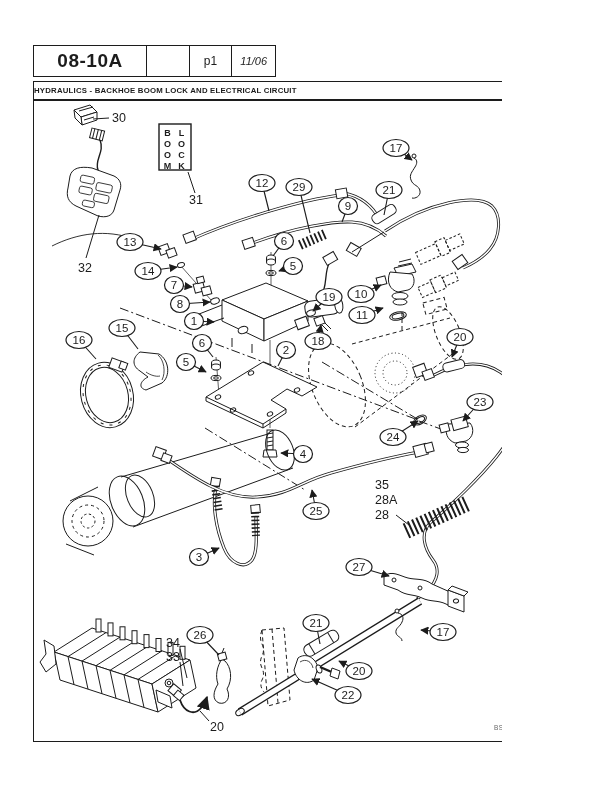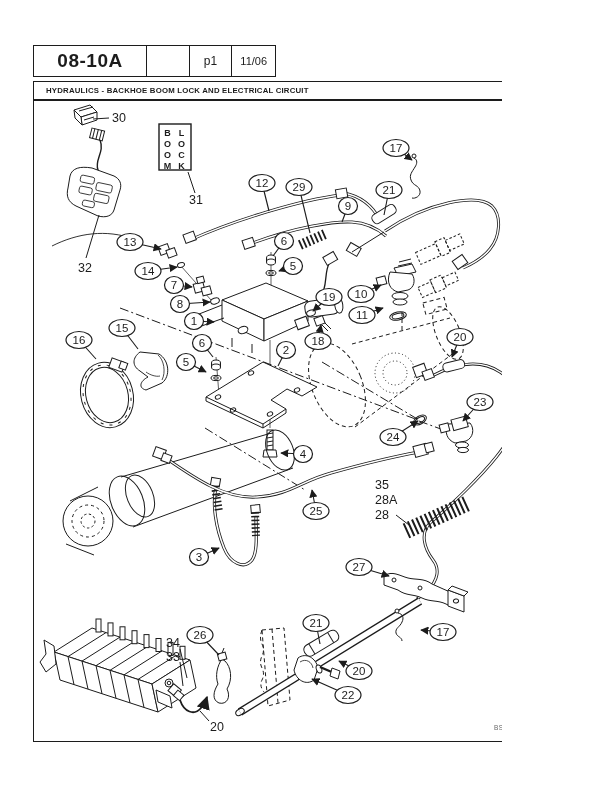--- a/index.html
+++ b/index.html
@@ -2,28 +2,28 @@
 <html><head>
 <meta charset="utf-8">
 <style>
   html,body{margin:0;padding:0;background:#fff;}
   .page{position:relative;width:502px;height:792px;background:#fff;overflow:hidden;
         font-family:"Liberation Sans",sans-serif;color:#1c1c1c;}
   .hdr-table{position:absolute;left:33px;top:45px;width:243px;height:32px;
         border:1.6px solid #1c1c1c;display:flex;box-sizing:border-box;}
   .hdr-cell{border-right:1.4px solid #1c1c1c;display:flex;align-items:center;justify-content:center;
         box-sizing:border-box;height:100%;}
-  .hdr-cell:last-child{border-right:none;}
+  .hdr-cell:last-child{border-right:none;font-style:italic;}
   .c-code{width:114px;font-size:19px;font-weight:bold;letter-spacing:.5px;}
   .c-blank{width:43px;}
   .c-page{width:43px;font-size:12px;}
   .c-date{width:43px;font-size:11px;}
   .title-bar{position:absolute;left:33px;top:81px;width:522px;height:19px;
         border:1.2px solid #1c1c1c;box-sizing:border-box;display:flex;align-items:center;
-        padding-left:12px;font-size:7.8px;font-weight:bold;letter-spacing:.2px;}
+        padding-left:0;font-size:7.8px;font-weight:bold;letter-spacing:.2px;}
   .diagram-box{position:absolute;left:33px;top:100px;width:522px;height:642px;
         border:1px solid #1c1c1c;box-sizing:border-box;}
   svg.art{position:absolute;left:0;top:0;width:612px;height:792px;}
   .fig-code{position:absolute;left:494px;top:724px;font-size:6.5px;color:#666;letter-spacing:.3px;}
   svg .ink{stroke:#1c1c1c;fill:none;stroke-width:1;}
   svg text{font-family:"Liberation Sans",sans-serif;fill:#1c1c1c;}
 </style>
 </head>
 <body>
 

